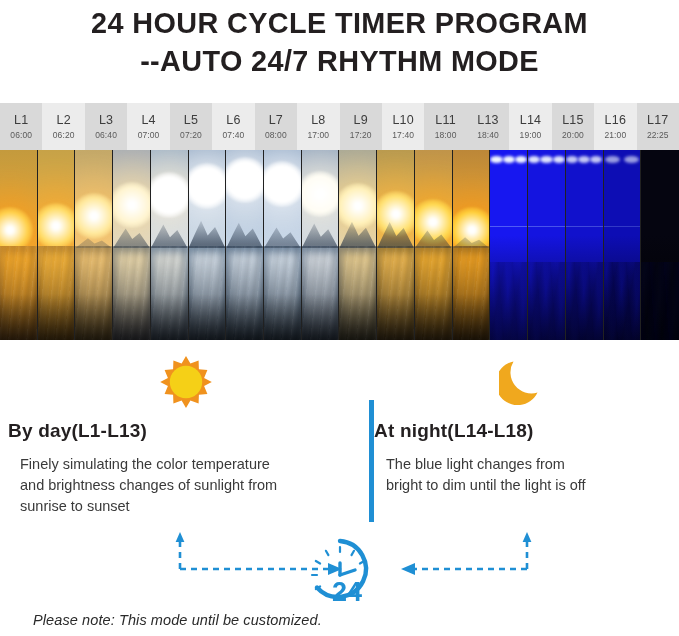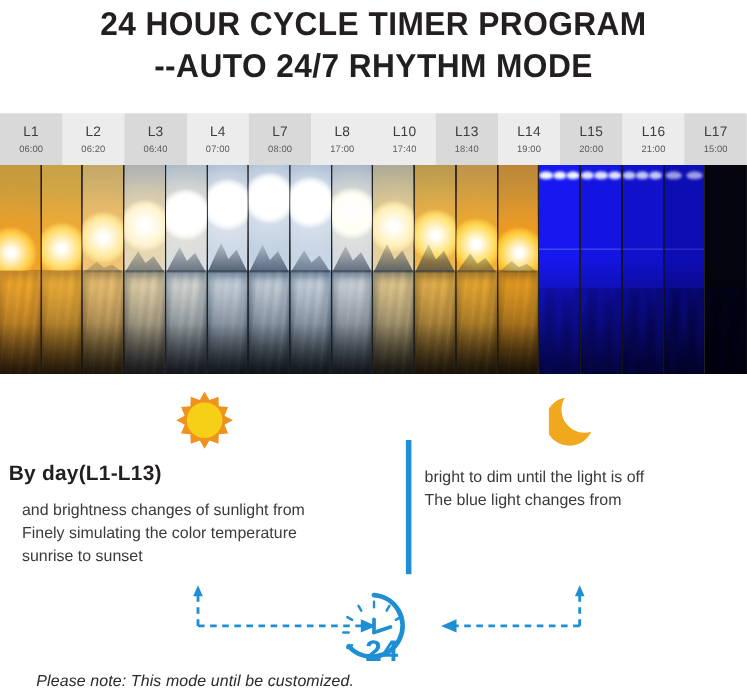--- a/index.html
+++ b/index.html
@@ -277,50 +277,66 @@
     </div>
     <div class="tl-cell odd">
       <div class="tl-level">L3</div>
       <div class="tl-time">06:40</div>
     </div>
     <div class="tl-cell even">
       <div class="tl-level">L4</div>
       <div class="tl-time">07:00</div>
     </div>
     <div class="tl-cell odd">
+      <div class="tl-level">L5</div>
+      <div class="tl-time">07:20</div>
+    </div>
+    <div class="tl-cell even">
+      <div class="tl-level">L6</div>
+      <div class="tl-time">07:40</div>
+    </div>
+    <div class="tl-cell odd">
       <div class="tl-level">L7</div>
       <div class="tl-time">08:00</div>
     </div>
     <div class="tl-cell even">
       <div class="tl-level">L8</div>
       <div class="tl-time">17:00</div>
     </div>
+    <div class="tl-cell odd">
+      <div class="tl-level">L9</div>
+      <div class="tl-time">17:20</div>
+    </div>
     <div class="tl-cell even">
       <div class="tl-level">L10</div>
       <div class="tl-time">17:40</div>
     </div>
     <div class="tl-cell odd">
+      <div class="tl-level">L11</div>
+      <div class="tl-time">18:00</div>
+    </div>
+    <div class="tl-cell odd">
       <div class="tl-level">L13</div>
       <div class="tl-time">18:40</div>
     </div>
     <div class="tl-cell even">
       <div class="tl-level">L14</div>
       <div class="tl-time">19:00</div>
     </div>
     <div class="tl-cell odd">
       <div class="tl-level">L15</div>
       <div class="tl-time">20:00</div>
     </div>
     <div class="tl-cell even">
       <div class="tl-level">L16</div>
       <div class="tl-time">21:00</div>
     </div>
     <div class="tl-cell odd">
       <div class="tl-level">L17</div>
-      <div class="tl-time">15:00</div>
+      <div class="tl-time">22:25</div>
     </div>
   </div>
 
 <div class="image-strip" id="image-strip">
     <div class="panel" style="width: 37.7222px;">
       <div class="sky" style="background: linear-gradient(rgb(196, 154, 61), rgb(232, 169, 58));"></div>
       <div class="sun-glow" style="left: 28%; top: 80px; background: radial-gradient(circle, rgb(255, 155, 22) 0%, rgba(255, 255, 255, 0) 68%);"></div>
       <div class="sun-orb" style="left: 28%; top: 80px; background: radial-gradient(circle, rgb(255, 255, 255) 10%, rgb(255, 208, 74) 55%, rgba(255, 255, 255, 0) 78%);"></div>
       <div class="sea" style="background: linear-gradient(rgb(201, 138, 42), rgb(74, 48, 18));"></div>
       <div class="sun-reflection" style="background: linear-gradient(rgb(255, 176, 42), rgba(255, 255, 255, 0));"></div>
@@ -497,35 +513,36 @@
 
   <div class="col col-day">
     <div class="icon-wrap">
       <svg width="54" height="54" viewBox="0 0 54 54" aria-hidden="true">
         <polygon points="27,1 31.4,8.6 39.6,5.6 39.9,14.3 48.4,14.9 45.1,22.9 52.8,27 45.1,31.1 48.4,39.1 39.9,39.7 39.6,48.4 31.4,45.4 27,53 22.6,45.4 14.4,48.4 14.1,39.7 5.6,39.1 8.9,31.1 1.2,27 8.9,22.9 5.6,14.9 14.1,14.3 14.4,5.6 22.6,8.6" fill="#f0921e"></polygon>
         <circle cx="27" cy="27" r="16.2" fill="#f5d017"></circle>
       </svg>
     </div>
     <div class="col-heading">By day(L1-L13)</div>
     <div class="col-body">
+      <div>Finely simulating the color temperature</div>
       <div>and brightness changes of sunlight from</div>
-      <div>Finely simulating the color temperature</div>
       <div>sunrise to sunset</div>
     </div>
   </div>
 
   <div class="col col-night">
     <div class="icon-wrap">
       <svg width="48" height="52" viewBox="0 0 48 52" aria-hidden="true">
         <path d="M38.5 36.5A21 21 0 0 1 14.5 5.5a22 22 0 1 0 24 31z" fill="#f0a81e"></path>
       </svg>
     </div>
+    <div class="col-heading">At night(L14-L18)</div>
     <div class="col-body">
+      <div>The blue light changes from</div>
       <div>bright to dim until the light is off</div>
-      <div>The blue light changes from</div>
     </div>
   </div>
 </div>
 
 <div class="loop">
   <svg width="679" height="80" viewBox="0 0 679 80" aria-hidden="true">
     <g stroke="#1f8fd4" stroke-width="2.6" fill="none">
 
       <line x1="180" y1="42" x2="180" y2="14" stroke-dasharray="6 5"></line>
       <polygon points="180,5 175.6,15 184.4,15" fill="#1f8fd4" stroke="none"></polygon>

